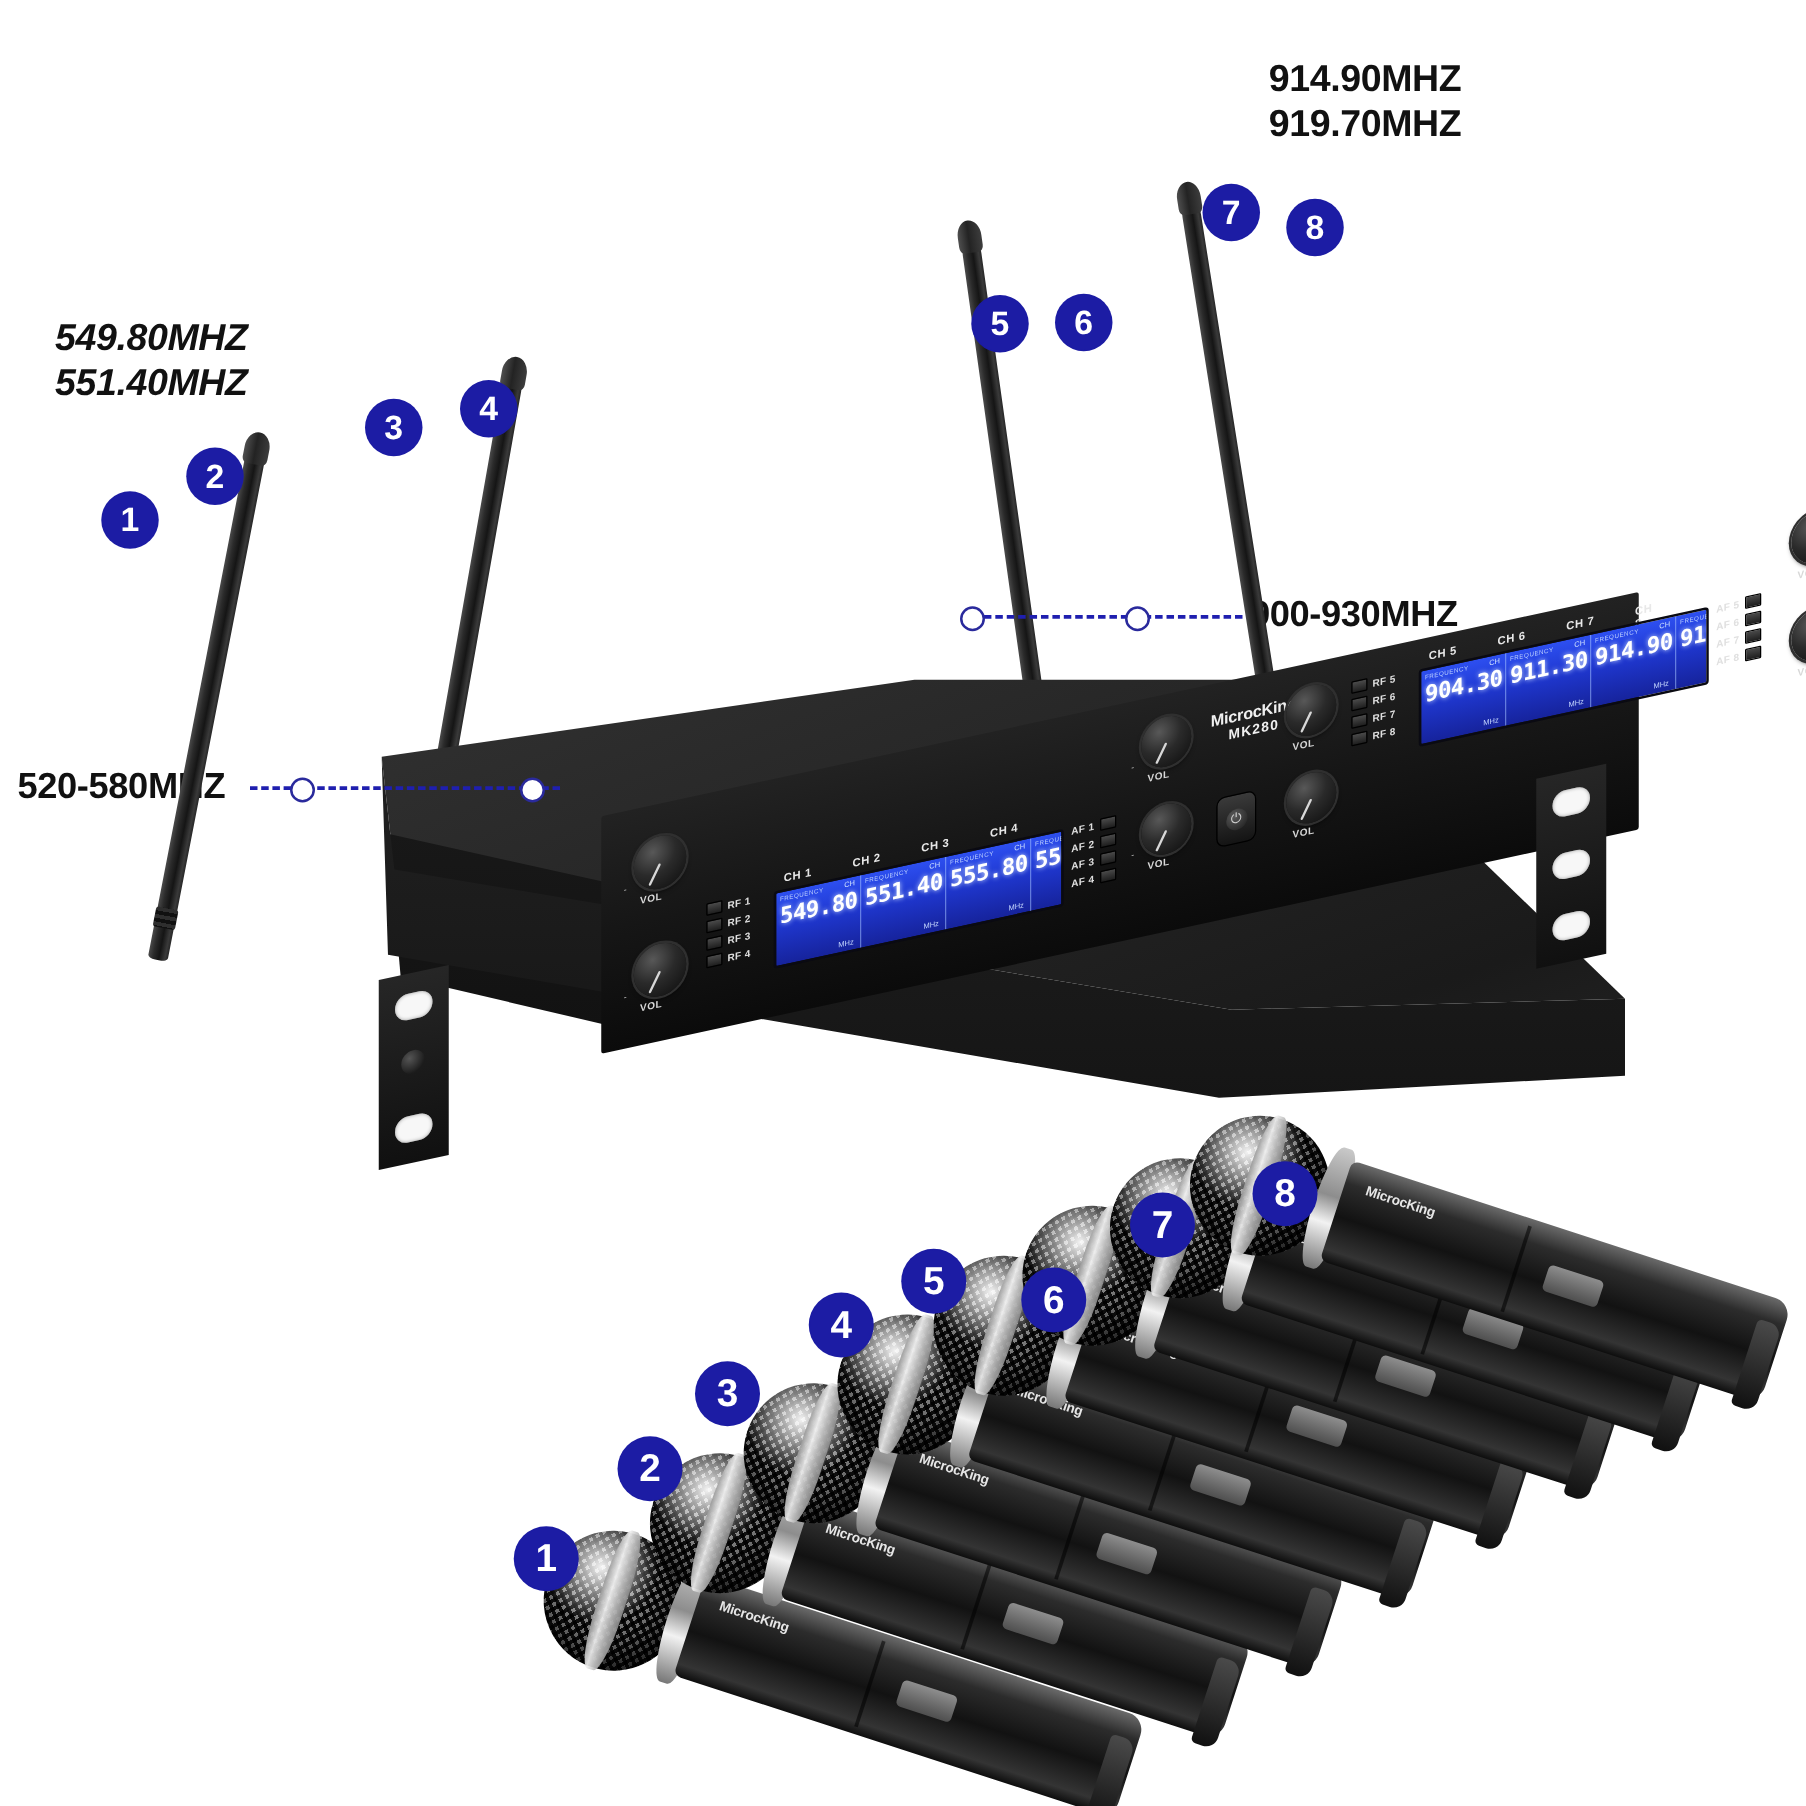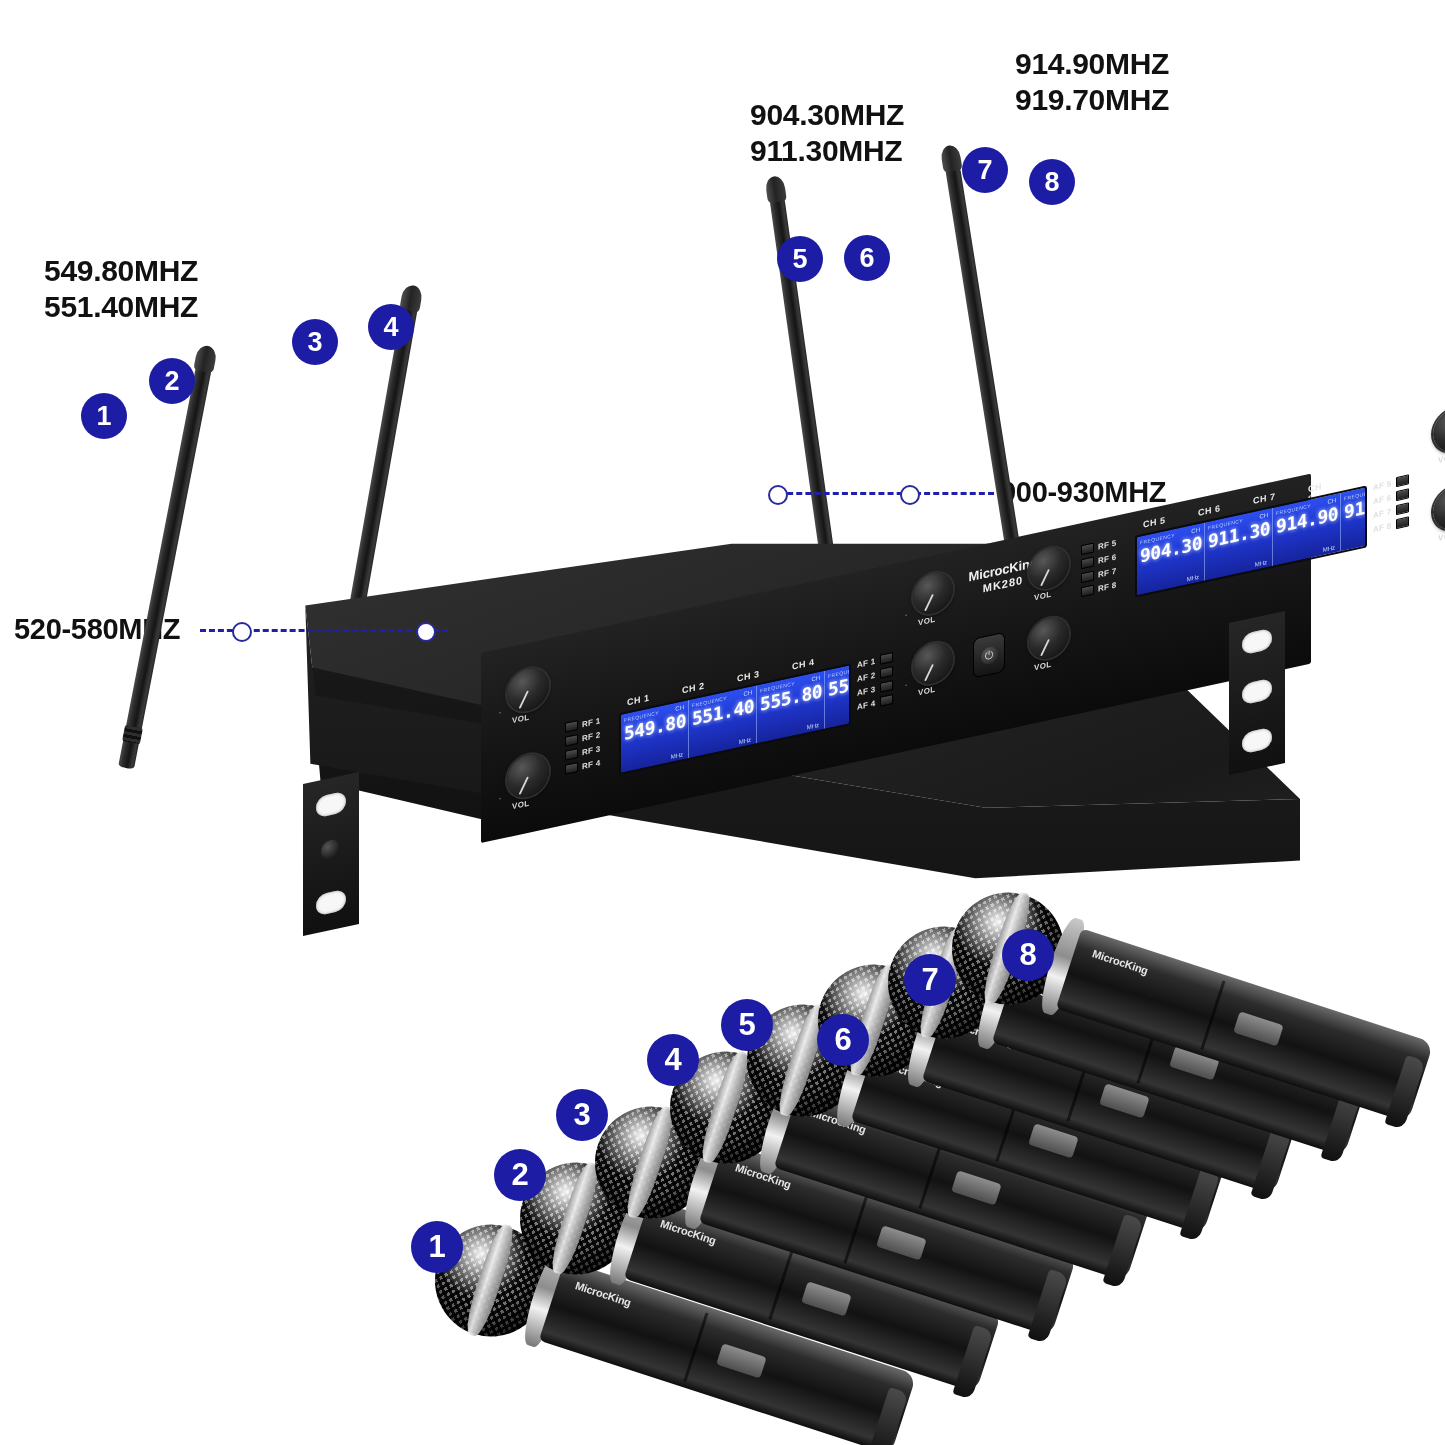--- a/index.html
+++ b/index.html
@@ -164,27 +164,23 @@
     <div class="ant-rod"></div>
     <div class="ant-tip"></div>
     <div class="ant-collar"></div>
   </div>
   <div class="antenna" style="left:1012px;top:150px;width:15px;height:440px;transform:rotate(-9deg);">
     <div class="ant-rod"></div>
     <div class="ant-tip"></div>
     <div class="ant-collar"></div>
   </div>
 
-  <div class="freq-label" style="left:44px;top:253px;">
+  <div class="freq-label" style="left:44px;top:253px;font-style:italic;">
     <div>549.80MHZ</div>
     <div>551.40MHZ</div>
-  </div>
-  <div class="freq-label" style="left:750px;top:97px;">
-    <div>904.30MHZ</div>
-    <div>911.30MHZ</div>
   </div>
   <div class="freq-label" style="left:976px;top:46px;margin-left:39px;">
     <div>914.90MHZ</div>
     <div>919.70MHZ</div>
   </div>
 
   <div class="badge" style="left:82px;top:394px;">1</div>
   <div class="badge" style="left:150px;top:359px;">2</div>
   <div class="badge" style="left:293px;top:320px;">3</div>
   <div class="badge" style="left:369px;top:305px;">4</div>

